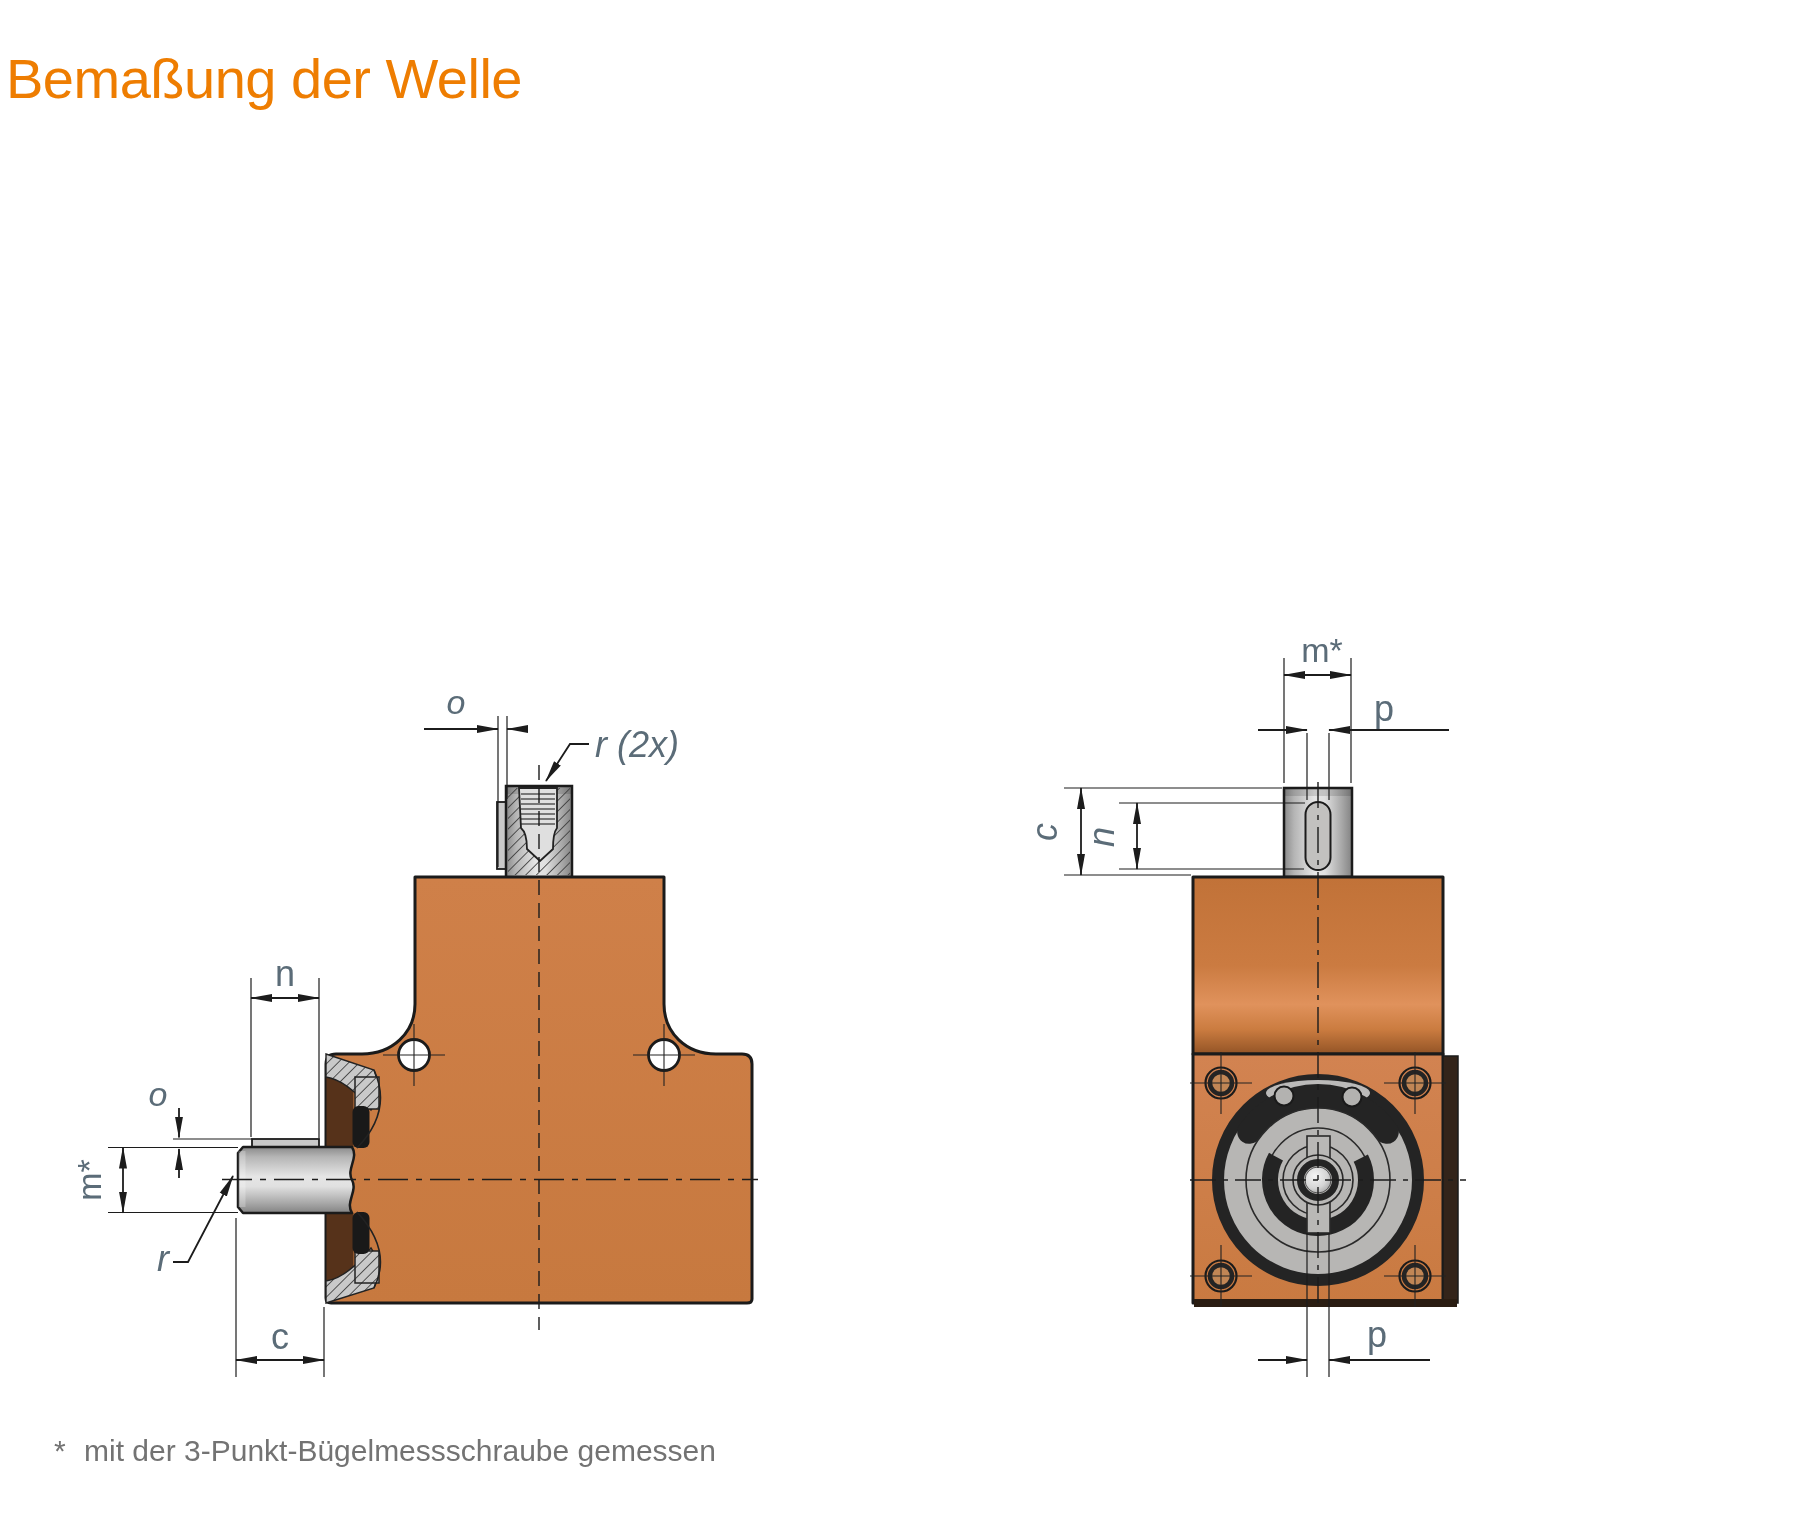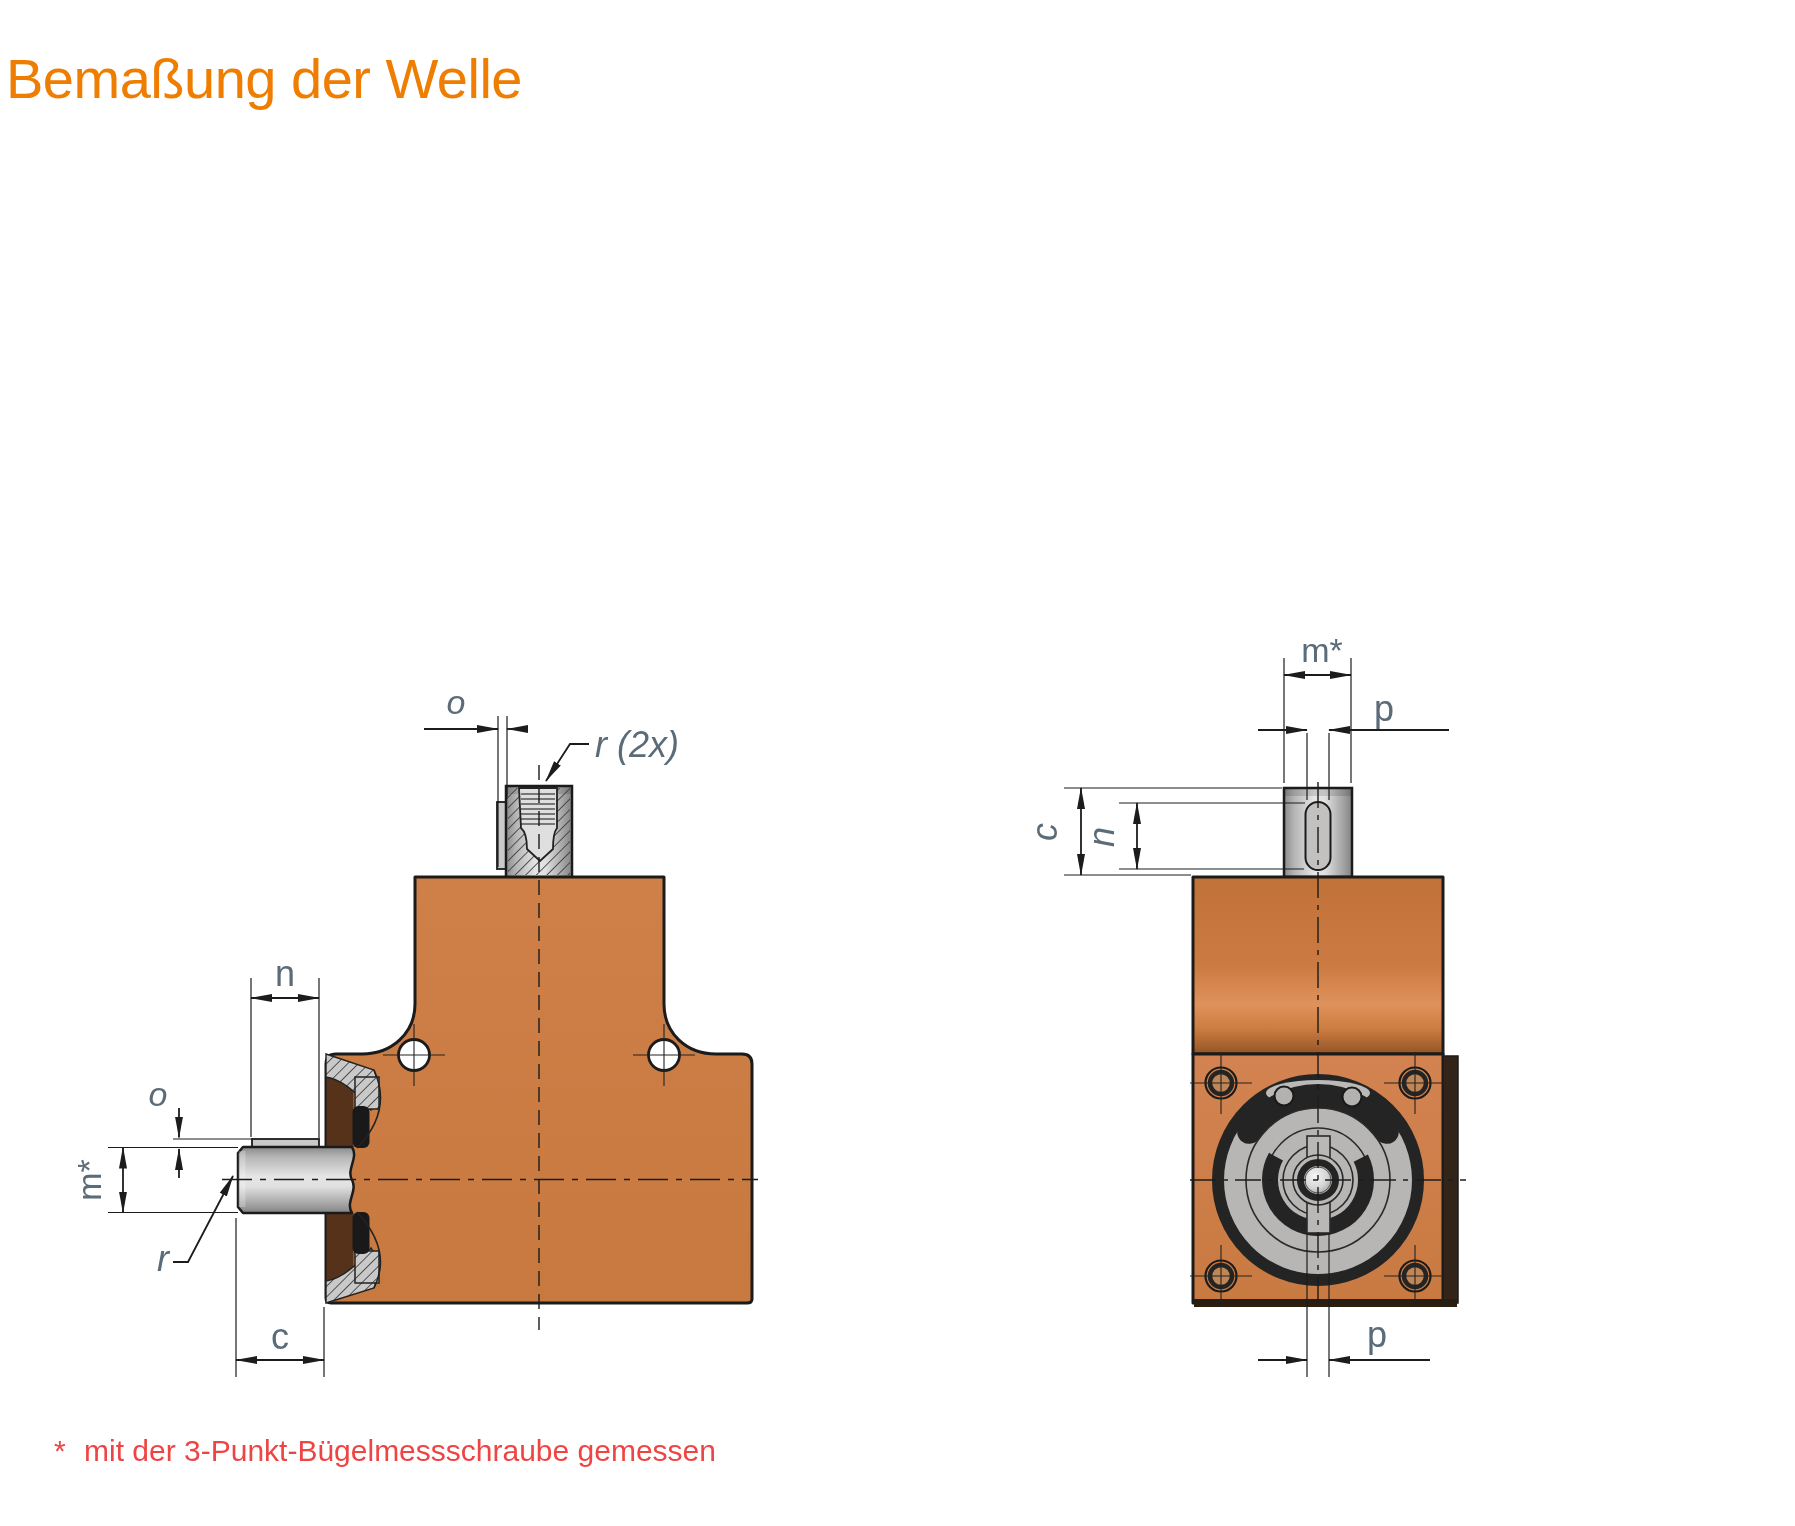--- a/index.html
+++ b/index.html
@@ -1,20 +1,20 @@
 <!DOCTYPE html>
 <html><head>
 <meta charset="utf-8">
 <style>
   html,body{margin:0;padding:0;background:#ffffff;}
   .page{position:relative;width:1795px;height:1526px;background:#ffffff;overflow:hidden;
         font-family:"Liberation Sans",sans-serif;}
   .page-title{position:absolute;left:6px;top:10px;font-size:56px;line-height:1.1;
         font-weight:400;color:#ee7d01;letter-spacing:-0.5px;white-space:nowrap;}
-  .footnote{position:absolute;left:54px;top:1434px;font-size:30px;color:#ef4444;white-space:nowrap;}
+  .footnote{position:absolute;left:54px;top:1434px;font-size:30px;color:#737373;white-space:nowrap;}
   .footnote .mark{display:inline-block;width:30px;}
   svg{position:absolute;left:0;top:0;}
   .dimlabel{fill:#5b6c78;font-family:"Liberation Sans",sans-serif;font-size:36px;}
   .fs34{font-size:34px;}
   .it{font-style:italic;}
   .extline{stroke:#1c1c1c;stroke-width:1.2;fill:none;}
   .dimline{stroke:#1c1c1c;stroke-width:1.8;fill:none;}
   .cline{stroke:#1c1c1c;stroke-width:1.4;fill:none;}
   .outline{stroke:#1b1b1b;stroke-width:3;stroke-linejoin:round;}
   .thin{stroke:#222222;stroke-width:1.1;fill:none;}

